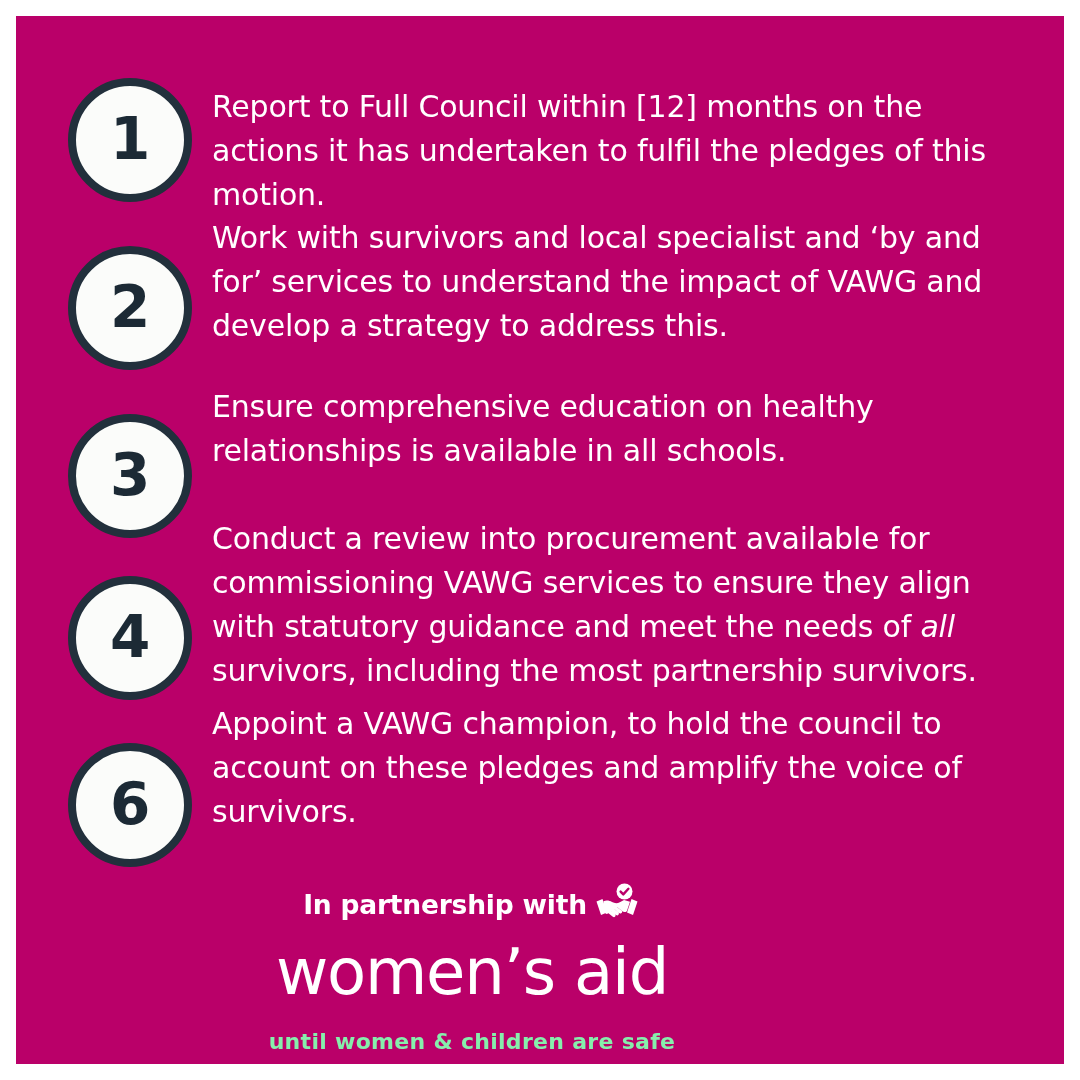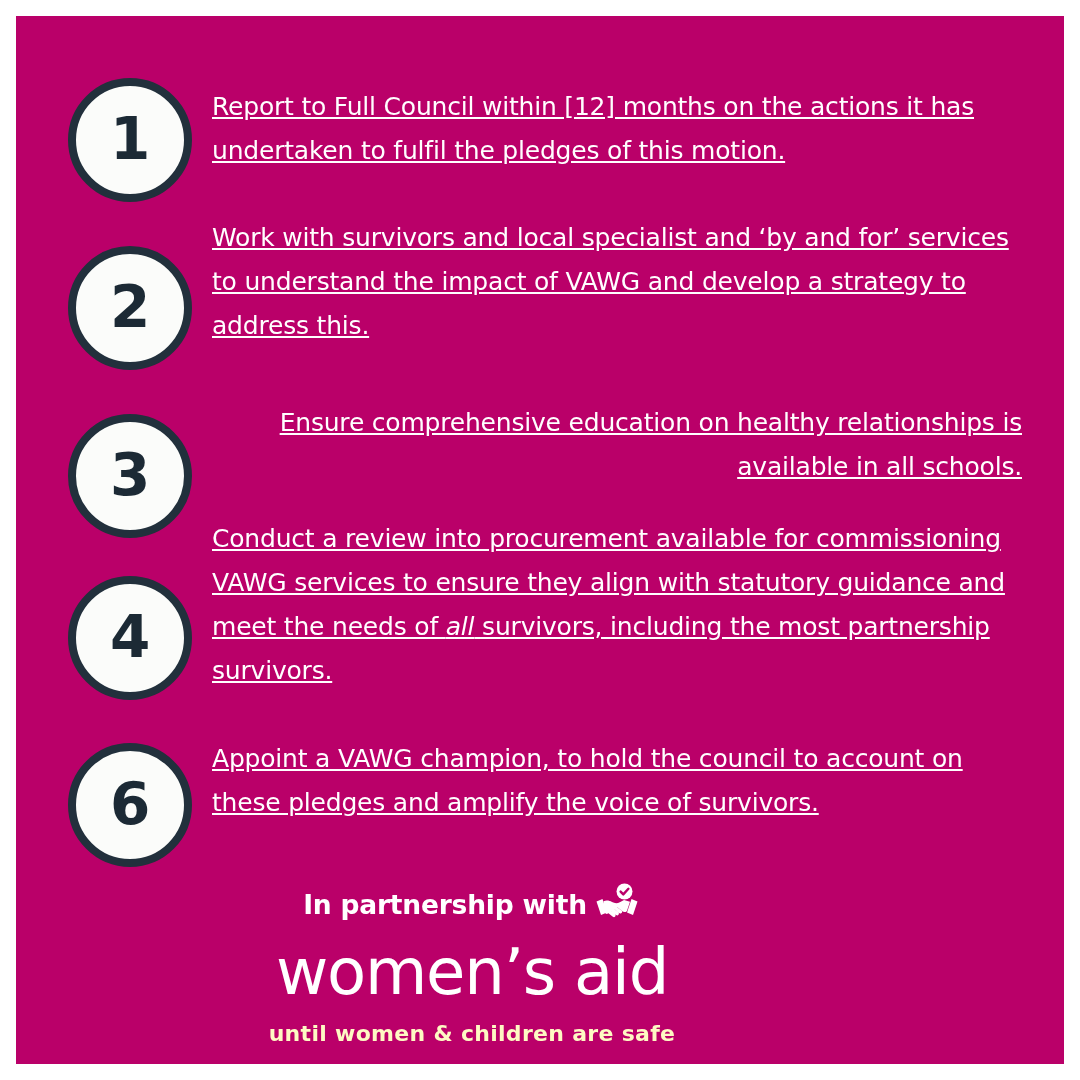--- a/index.html
+++ b/index.html
@@ -60,44 +60,43 @@
     letter-spacing: -0.5px;
     margin-top: -2px;
   }
 
   .pledge-text {
     position: absolute;
     left: 196px;
     width: 810px;
     color: #ffffff;
     font-family: "DejaVu Sans", sans-serif;
-    font-size: 25px;
+    font-size: 30px;
     line-height: 44px;
     font-weight: 400;
     letter-spacing: -0.2px;
     white-space: pre-line;
-    text-decoration: underline;
   }
   .pledge-text em { font-style: italic; }
 
   
   #row-1 .badge      { left: 52px;  top: 62px; }
   #row-1 .pledge-text{ top: 69px; }
 
   #row-2 .badge      { left: 52px;  top: 230px; }
   #row-2 .pledge-text{ top: 189px; margin-top: 11px; }
 
   #row-3 .badge      { left: 52px;  top: 398px; }
-  #row-3 .pledge-text{ top: 385px; text-align: right; }
+  #row-3 .pledge-text{ top: 369px; }
 
   #row-4 .badge      { left: 52px;  top: 560px; }
   #row-4 .pledge-text{ top: 501px; }
 
   #row-6 .badge      { left: 52px;  top: 727px; }
-  #row-6 .pledge-text{ top: 721px; }
+  #row-6 .pledge-text{ top: 686px; }
 
   
   .footer {
     position: absolute;
     left: 0;
     top: 866px;
     width: 912px;
     text-align: center;
   }
 
@@ -128,28 +127,28 @@
   .logo-wordmark {
     color: #ffffff;
     font-family: "DejaVu Sans", sans-serif;
     font-size: 64px;
     font-weight: 400;
     letter-spacing: -1.2px;
     line-height: 1.0;
     display: block;
   }
   .logo-tagline {
-    color: #fef9c3;
+    color: #86efac;
     font-family: "DejaVu Sans", sans-serif;
     font-size: 22px;
     font-weight: bold;
     letter-spacing: 0.3px;
     line-height: 1;
     display: block;
-    margin-top: 19px;
+    margin-top: 27px;
   }
 </style>
 </head>
 <body>
 
 <div class="poster" style="background: rgb(186, 0, 105);">
 
   <div class="pledge-list">
 
     <div class="pledge-row" id="row-1">

